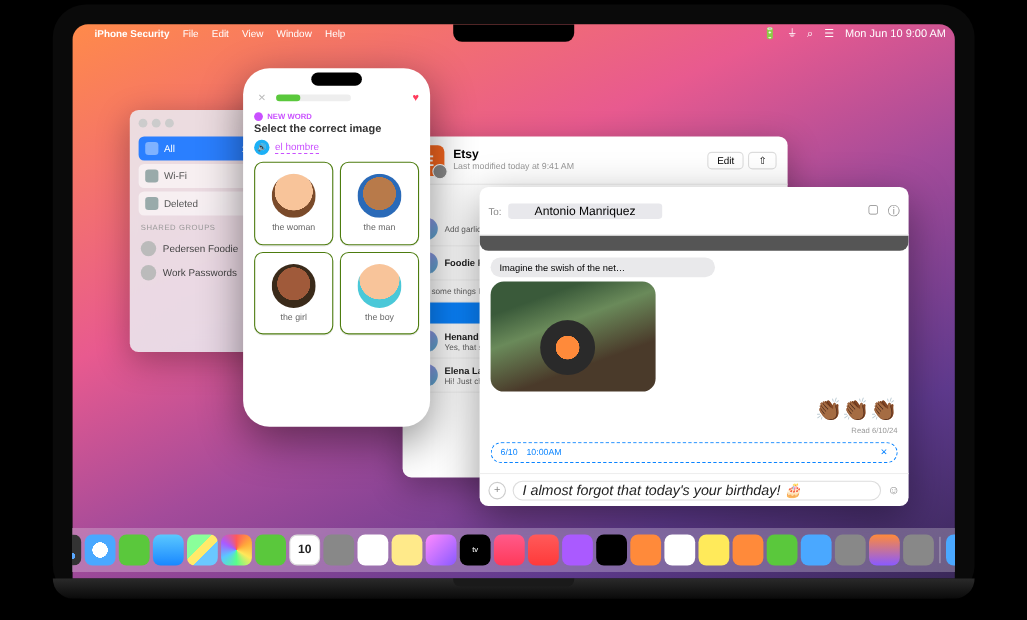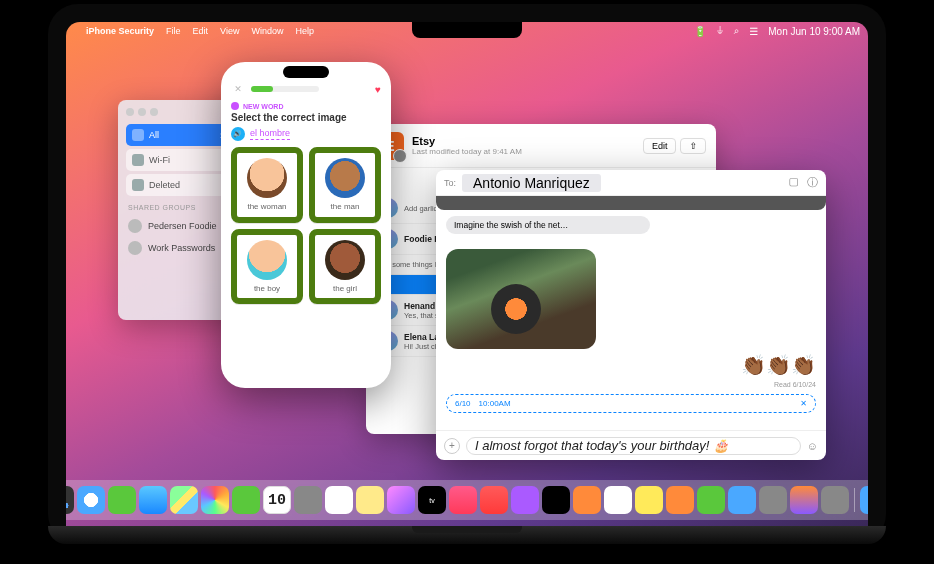--- a/index.html
+++ b/index.html
@@ -42,21 +42,21 @@
 .iphone .prog { margin-left: 6px; width: 22px; height: 6px; background: #5ac83c; border-radius: 4px; position: relative; }
 .iphone .prog::after { content: ""; position: absolute; left: 18px; top: 0; width: 50px; height: 6px; background: #eee; border-radius: 4px; z-index: -1; }
 .iphone .heart { margin-left: auto; color: #ff3b5c; font-size: 10px; }
 .iphone .newword { margin: 6px 10px 0; font-size: 7px; color: #c950ff; font-weight: 700; display: flex; align-items: center; gap: 4px; }
 .iphone .newword::before { content: ""; width: 8px; height: 8px; border-radius: 50%; background: #c950ff; }
 .iphone .prompt { padding: 2px 10px 4px; font-size: 10px; font-weight: 700; color: #333; }
 .iphone .target { margin: 0 10px 6px; display: flex; align-items: center; gap: 5px; font-size: 9px; }
 .iphone .speaker { width: 14px; height: 14px; border-radius: 50%; background: #1cb0f6; display: flex; align-items: center; justify-content: center; color: #fff; font-size: 7px; }
 .iphone .word { color: #c950ff; border-bottom: 1px dashed #c950ff; padding-bottom: 1px; }
 .iphone .grid { display: grid; grid-template-columns: 1fr 1fr; gap: 6px; padding: 0 10px; }
-.iphone .opt { border: 6px solid #4d7c0f; border-radius: 8px; aspect-ratio: 1/1.05; display: flex; flex-direction: column; align-items: center; justify-content: center; gap: 4px; box-shadow: 0 1px 0 #e5e5e5; }
+.iphone .opt { border: 1px solid #4d7c0f; border-radius: 8px; aspect-ratio: 1/1.05; display: flex; flex-direction: column; align-items: center; justify-content: center; gap: 4px; box-shadow: 0 1px 0 #e5e5e5; }
 .iphone .opt .face { width: 40px; height: 40px; border-radius: 50%; }
 .iphone .f1 { background: radial-gradient(circle at 50% 40%, #f8c49a 55%, transparent 56%), #7a4a2a; }
 .iphone .f2 { background: radial-gradient(circle at 50% 45%, #b87a4a 50%, transparent 51%), #2a6ab8; }
 .iphone .f3 { background: radial-gradient(circle at 50% 45%, #a05a3a 50%, transparent 51%), #3a2a1a; }
 .iphone .f4 { background: radial-gradient(circle at 50% 35%, #f8c49a 55%, transparent 56%), #4ac8d8; }
 .iphone .opt .lbl { font-size: 8px; color: #666; }
 .iphone .continue { position: absolute; bottom: 8px; left: 10px; right: 10px; height: 24px; background: #eee; border-radius: 8px; display: flex; align-items: center; justify-content: center; font-size: 8px; letter-spacing: 1px; color: #bbb; font-weight: 700; }
 
 
 .notes { position: absolute; left: 300px; top: 102px; width: 350px; height: 310px; background: #fff; border-radius: 8px; box-shadow: 0 8px 30px rgba(0,0,0,.3); z-index: 60; }
@@ -71,26 +71,26 @@
 .notes-items .row { display: flex; align-items: center; gap: 6px; padding: 5px 4px; border-bottom: 1px solid #f3f3f3; }
 .notes-items .row.sel { background: #0a84ff; color: #fff; border-radius: 4px; }
 .notes-items .av { width: 20px; height: 20px; border-radius: 50%; background: linear-gradient(135deg,#a8e,#5ac); flex-shrink: 0; }
 .notes-items .txt { flex: 1; overflow: hidden; }
 .notes-items .name { font-weight: 600; color: #222; font-size: 8.5px; }
 .notes-items .preview { font-size: 7.5px; white-space: nowrap; overflow: hidden; text-overflow: ellipsis; }
 .notes-items .date { font-size: 7.5px; }
 
 
 .msgs { position: absolute; left: 370px; top: 148px; width: 390px; height: 290px; background: #fff; border-radius: 8px; box-shadow: 0 12px 40px rgba(0,0,0,.4); z-index: 100; display: flex; flex-direction: column; }
-.msgs-head { height: 26px; border-bottom: 1px solid #eee; display: flex; align-items: center; padding: 0 8px; font-size: 9px; gap: 6px; }
+.msgs-head { height: 44px; border-bottom: 1px solid #eee; display: flex; align-items: center; padding: 0 8px; font-size: 9px; gap: 6px; }
 .msgs-head .to { color: #888; }
-.msgs-head .name { background: #e8e8ec; padding: 1px 11px; border-radius: 3px; font-size: 14px; }
+.msgs-head .name { background: #e8e8ec; padding: 1px 24px; border-radius: 3px; font-size: 11px; }
 .msgs-head .icons { margin-left: auto; display: flex; gap: 8px; color: #888; font-size: 11px; }
 .msgs-body { flex: 1; padding: 6px 10px; overflow: hidden; position: relative; }
-.bubble-in { max-width: 55%; background: #e9e9eb; border-radius: 12px; padding: 4px 8px; font-size: 8.5px; color: #000; margin-bottom: 15px; }
+.bubble-in { max-width: 55%; background: #e9e9eb; border-radius: 12px; padding: 4px 8px; font-size: 8.5px; color: #000; margin-bottom: 4px; }
 .photo-bubble { width: 150px; height: 100px; border-radius: 12px; background: linear-gradient(160deg,#3a5a3a 20%,#6a8a5a 40%,#4a3a2a 70%); margin-bottom: 4px; position: relative; overflow: hidden; }
 .photo-bubble::after { content:""; position:absolute; left:30%; bottom:15%; width:50px; height:50px; border-radius:50%; background: radial-gradient(circle,#ff8a3a 30%,transparent 31%), #2a2a2a; }
 .emoji-out { text-align: right; margin: 4px 0; }
 .emoji-out span { font-size: 20px; }
 .read { text-align: right; font-size: 7px; color: #999; margin-bottom: 4px; }
 .schedule { border: 1px dashed #0a84ff; border-radius: 12px; padding: 4px 8px; margin-top: 6px; display: flex; align-items: center; gap: 8px; font-size: 8px; color: #0a84ff; }
 .schedule .x { margin-left: auto; color: #0a84ff; }
 .compose { height: 30px; border-top: 1px solid #eee; display: flex; align-items: center; padding: 0 8px; gap: 6px; }
 .compose .plus { width: 16px; height: 16px; border-radius: 50%; border: 1px solid #ccc; display: flex; align-items: center; justify-content: center; font-size: 10px; color: #888; }
 .compose .field { flex: 1; border: 1px solid #ddd; border-radius: 12px; height: 18px; padding: 0 8px; font-size: 13px; display: flex; align-items: center; color: #222; font-style: italic; }
@@ -100,21 +100,21 @@
 .dock { position: absolute; bottom: 6px; left: 50%; transform: translateX(-50%); height: 40px; padding: 4px 6px; background: rgba(255,255,255,.25); backdrop-filter: blur(20px); border-radius: 12px; display: flex; gap: 3px; align-items: center; z-index: 180; }
 .dock .app { width: 28px; height: 28px; border-radius: 7px; }
 .dock .sep { width: 1px; height: 24px; background: rgba(255,255,255,.4); margin: 0 2px; }
 .d-launch{background:radial-gradient(circle,#ff5a5a 15%,transparent 16%),radial-gradient(circle at 30% 30%,#5aff8a 10%,transparent 11%),radial-gradient(circle at 70% 70%,#5aa8ff 10%,transparent 11%),#333;}
 .d-safari{background:radial-gradient(circle,#fff 35%,#4aa8ff 36%);}
 .d-msg{background:#5ac83c;}
 .d-mail{background:linear-gradient(#5ac8ff,#1a88ff);}
 .d-maps{background:linear-gradient(135deg,#8aff9a 40%,#ffea6a 40% 60%,#6ac8ff 60%);}
 .d-photos{background:conic-gradient(#ff5a5a,#ffaa3a,#ffe85a,#5aff8a,#5ac8ff,#aa5aff,#ff5a5a);}
 .d-ft{background:#5ac83c;}
-.d-cal{background:#fff;border:1px solid #ddd;display:flex;align-items:center;justify-content:center;font-size:15px;font-weight:700;color:#222;font-family:Liberation Mono, monospace;}
+.d-cal{background:#fff;border:1px solid #ddd;display:flex;align-items:center;justify-content:center;font-size:11px;font-weight:700;color:#222;}
 .d-contact{background:#888;}
 .d-remind{background:#fff;}
 .d-notes{background:#ffea8a;}
 .d-free{background:linear-gradient(135deg,#ff8aff,#8a5aff);}
 .d-tv{background:#000;color:#fff;display:flex;align-items:center;justify-content:center;font-size:7px;}
 .d-music{background:linear-gradient(#ff5a8a,#ff3a5a);}
 .d-news{background:linear-gradient(#ff5a5a,#ff3a3a);}
 .d-pod{background:#aa5aff;}
 .d-stocks{background:#000;}
 .d-books{background:#ff8a3a;}
@@ -305,26 +305,26 @@
       <div class="grid">
         <div class="opt">
             <div class="face f1"></div>
             <div class="lbl">the woman</div>
           </div>
         <div class="opt">
             <div class="face f2"></div>
             <div class="lbl">the man</div>
           </div>
         <div class="opt">
+            <div class="face f3"></div>
+            <div class="lbl">the girl</div>
+          </div>
+        <div class="opt">
             <div class="face f4"></div>
             <div class="lbl">the boy</div>
-          </div>
-        <div class="opt">
-            <div class="face f3"></div>
-            <div class="lbl">the girl</div>
           </div>
       </div>
     </div>
 
     <div class="dock">
 
       <div class="app d-launch"></div>
       <div class="app d-safari"></div>
       <div class="app d-msg"></div>
       <div class="app d-mail"></div>

